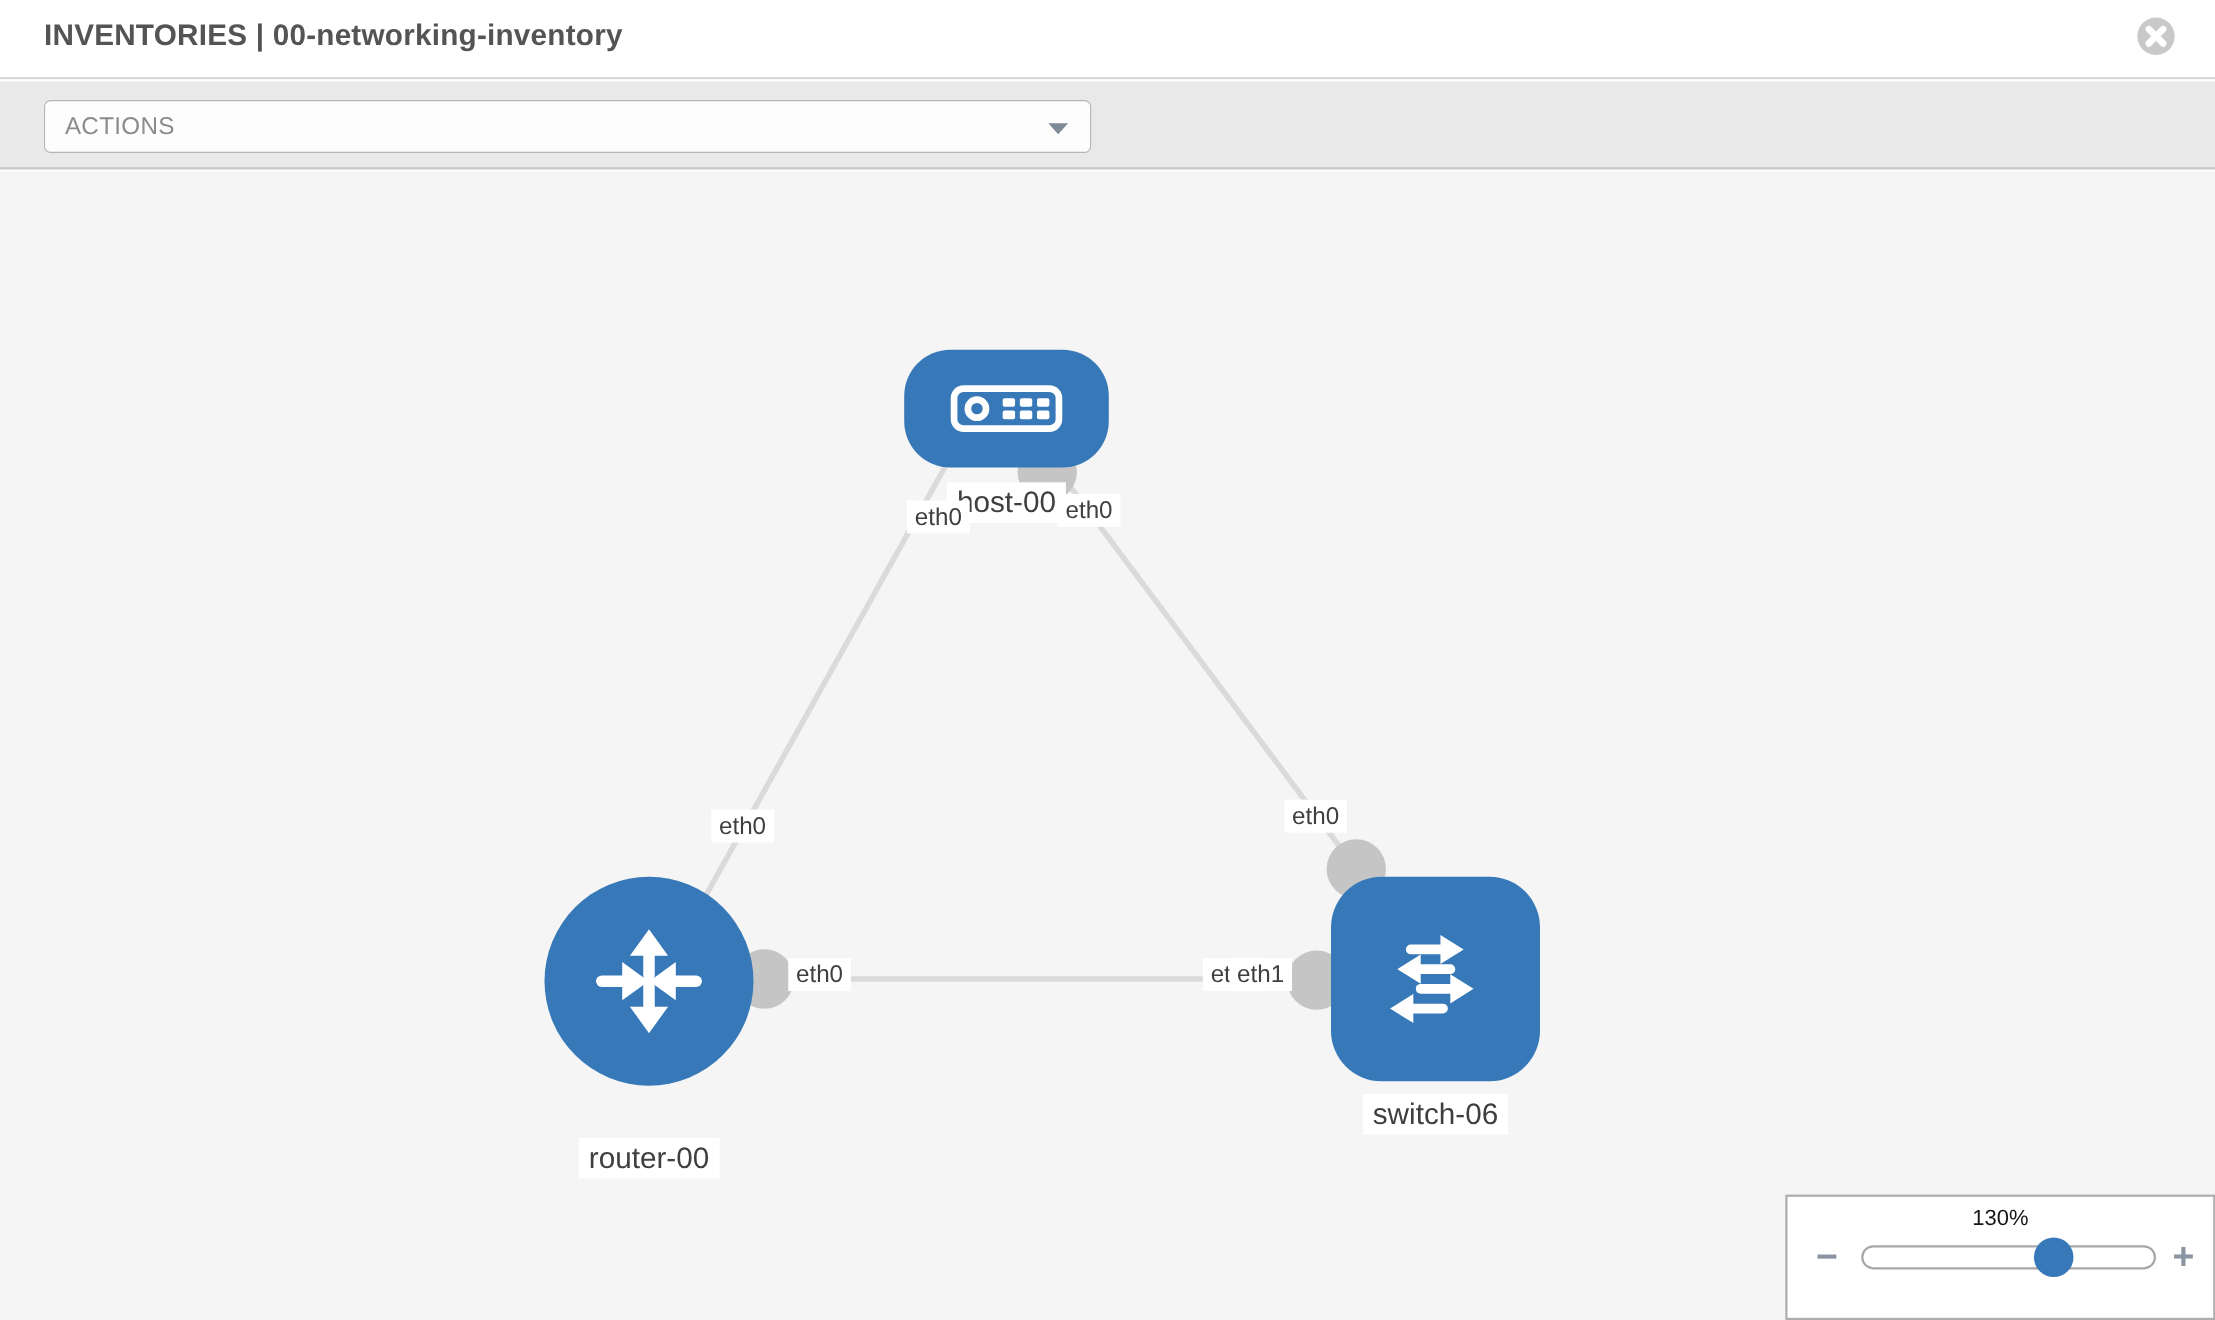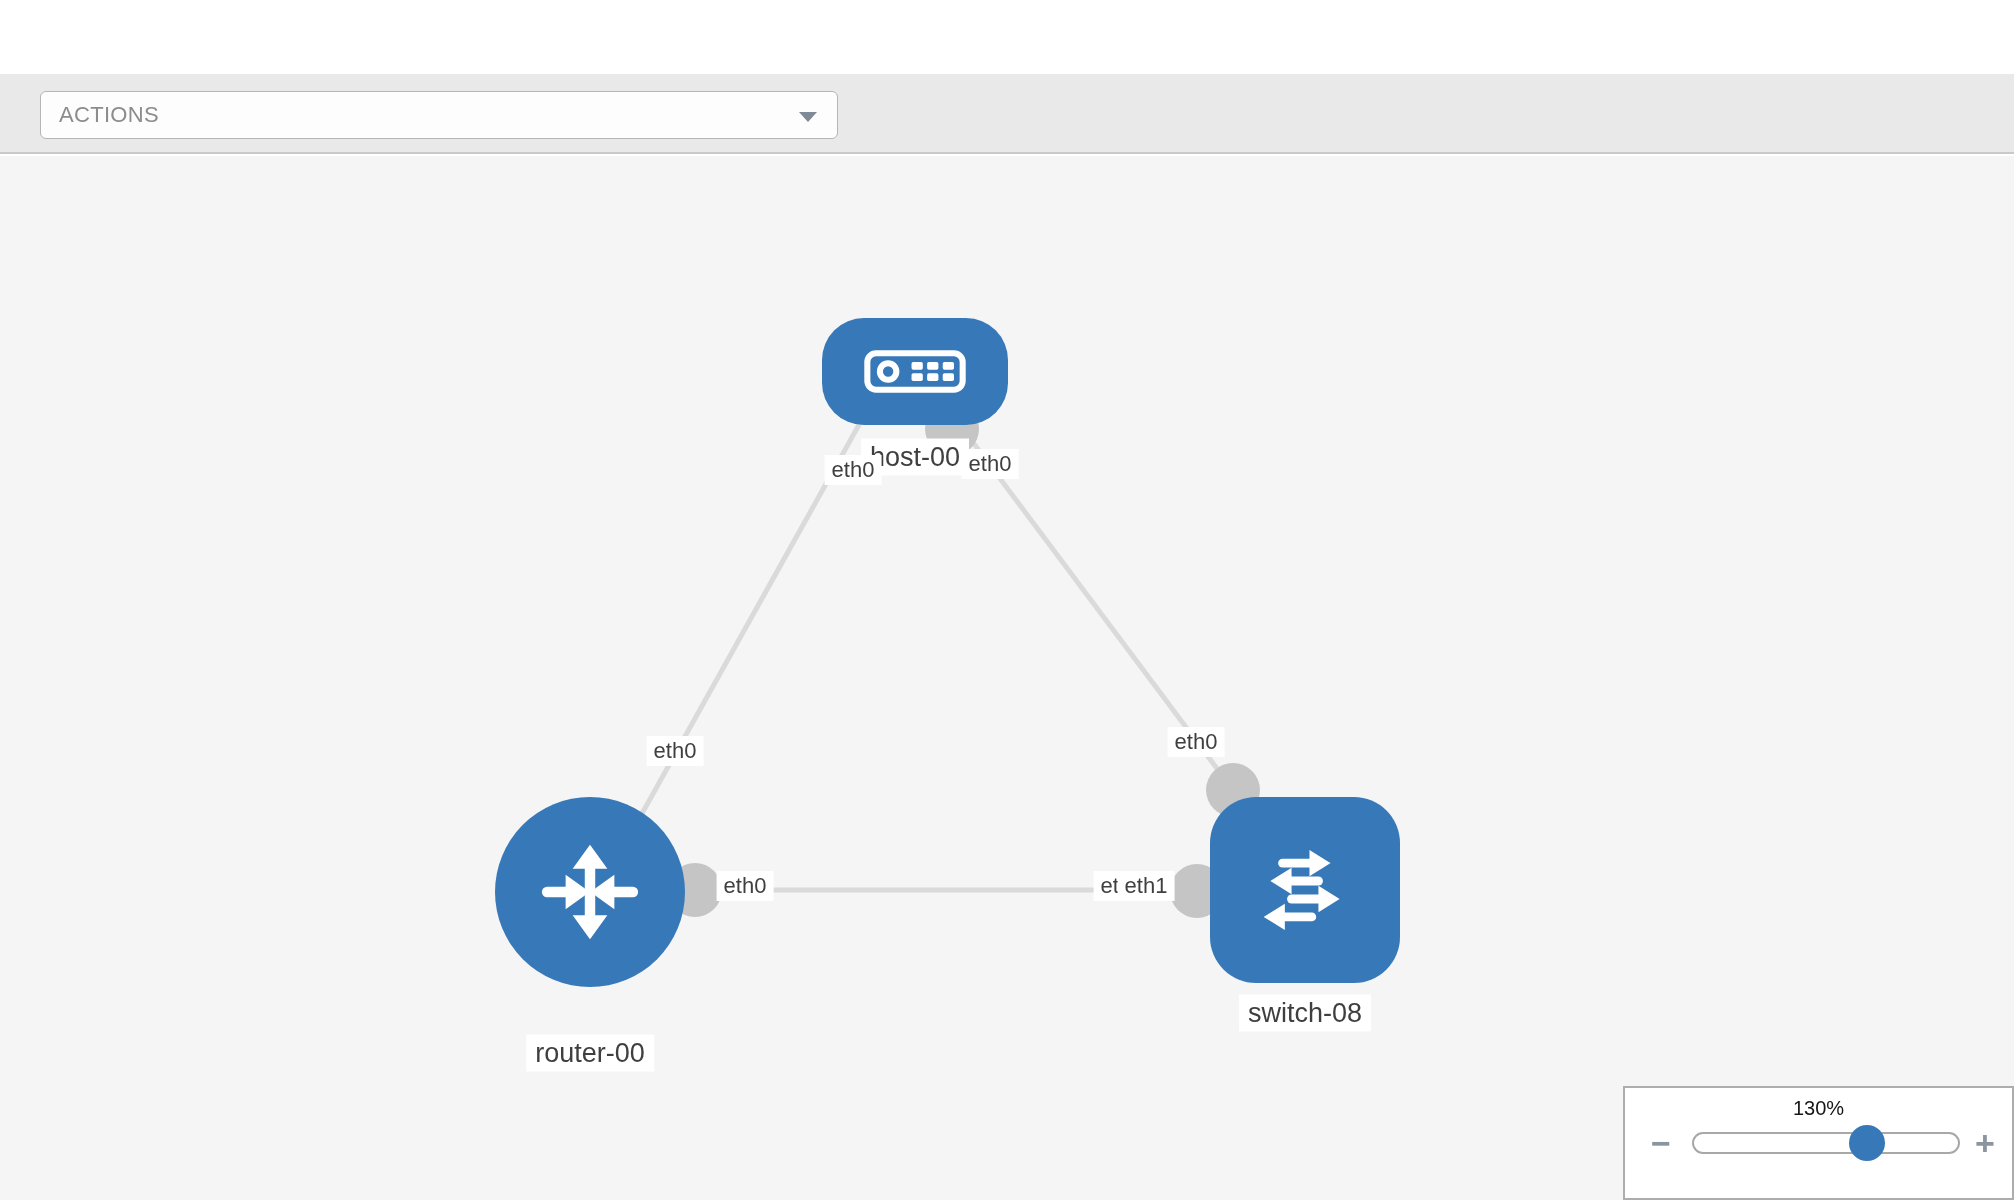--- a/index.html
+++ b/index.html
@@ -9,21 +9,21 @@
   
   .titlebar { position:absolute; left:0; top:0; width:2014px; height:72px; background:#ffffff; border-bottom:2px solid #d8d8d8; }
   .page-title { position:absolute; left:40px; top:17px; font-size:27px; font-weight:700; color:#545454; letter-spacing:0.2px; }
   .close-btn { position:absolute; left:1941px; top:14px; width:38px; height:38px; cursor:pointer; }
 
   
   .toolbar { position:absolute; left:0; top:74px; width:2014px; height:80px; background:#e9e9e9; border-bottom:2px solid #c9c9c9; }
   .dropdown { position:absolute; top:17px; height:48px; background:#fdfdfd; border:1px solid #b5b5b5; border-radius:6px; display:flex; align-items:center; padding:0 18px; cursor:pointer; }
   .dropdown .ddlabel { font-size:22px; color:#8c8c8c; letter-spacing:0.3px; }
   .dropdown .caret { position:absolute; right:20px; top:20px; width:0; height:0; border-left:9px solid transparent; border-right:9px solid transparent; border-top:10px solid #7e8a95; }
-  .dd-actions { left:40px; width:798px; }
+  .dd-actions { left:40px; width:952px; }
   .dd-search { left:1182px; width:796px; }
   .tool-icon { position:absolute; top:98px; cursor:pointer; }
   .tool-icon svg { display:block; }
 
   
   .canvas { position:absolute; left:0; top:156px; width:2014px; height:1044px; background:#f5f5f5; }
   .edges-svg { position:absolute; left:0; top:0; width:2014px; height:1044px; }
 
   .node { position:absolute; background:#3779b8; display:flex; align-items:center; justify-content:center; cursor:pointer; }
   .node svg { display:block; }
@@ -42,20 +42,30 @@
   .zoom-minus { left:26px; }
   .zoom-plus  { left:350px; }
   .zoom-track { position:absolute; left:67px; top:44px; width:268px; height:22px; background:#fff; border:2px solid #a8a8a8; border-radius:12px; cursor:pointer; }
   .zoom-thumb { position:absolute; left:155px; top:-9px; width:36px; height:36px; border-radius:50%; background:#3779b8; cursor:grab; }
 </style>
 </head>
 <body>
 
 <div class="page">
 
+  <div class="titlebar">
+    <div class="page-title">INVENTORIES | 00-networking-inventory</div>
+    <div class="close-btn">
+      <svg width="38" height="38" viewBox="0 0 38 38">
+        <circle cx="19" cy="19" r="17" fill="#c9c9c9"></circle>
+        <line x1="12.5" y1="12.5" x2="25.5" y2="25.5" stroke="#fff" stroke-width="6" stroke-linecap="round"></line>
+        <line x1="25.5" y1="12.5" x2="12.5" y2="25.5" stroke="#fff" stroke-width="6" stroke-linecap="round"></line>
+      </svg>
+    </div>
+  </div>
 
   <div class="toolbar">
     <div class="dropdown dd-actions">
       <span class="ddlabel">ACTIONS</span>
       <span class="caret"></span>
     </div>
 
     <div class="tool-icon" style="left:1049px;">
       <svg width="32" height="32" viewBox="0 0 512 512">
         <path fill="#6e7a89" d="M507.73 109.1c-2.24-9.03-13.54-12.09-20.12-5.51l-74.36 74.36-67.88-11.31-11.31-67.88 74.36-74.36c6.62-6.62 3.43-17.9-5.66-20.16-47.38-11.74-99.55.91-136.58 37.93-39.64 39.64-50.55 97.1-34.05 147.2L18.74 368.58c-24.99 24.99-24.99 65.51 0 90.5 24.99 24.99 65.51 24.99 90.5 0l179.22-179.22c50.12 16.71 107.07 5.68 146.8-34.05 37.05-37.05 49.67-89.32 38.47-136.71zM64 472c-13.25 0-24-10.75-24-24 0-13.26 10.75-24 24-24s24 10.74 24 24c0 13.25-10.75 24-24 24z"></path>
@@ -119,21 +129,21 @@
           <line x1="38" y1="58" x2="64" y2="58"></line>
           <polygon points="79,58 63,48 63,68" stroke-width="2"></polygon>
           <line x1="56" y1="74" x2="30" y2="74"></line>
           <polygon points="15,74 31,64 31,84" stroke-width="2"></polygon>
         </g>
       </svg>
     </div>
 
     <div class="chip node-label" style="left:915px; top:301px;">host-00</div>
     <div class="chip node-label" style="left:590px; top:857px;margin-top:40px;">router-00</div>
-    <div class="chip node-label" style="left:1305px; top:857px;">switch-08</div>
+    <div class="chip node-label" style="left:1305px; top:857px;">switch-06</div>
 
     <div class="chip iface-label" style="left:853px; top:314px;">eth0</div>
     <div class="chip iface-label" style="left:990px; top:308px;">eth0</div>
     <div class="chip iface-label" style="left:675px; top:595px;">eth0</div>
     <div class="chip iface-label" style="left:1196px; top:586px;">eth0</div>
     <div class="chip iface-label" style="left:745px; top:730px;">eth0</div>
     <div class="chip iface-label" style="left:1122px; top:730px; z-index:3;">eth0</div>
     <div class="chip iface-label" style="left:1146px; top:730px; z-index:4;">eth1</div>
 
     <div class="zoom-panel">

